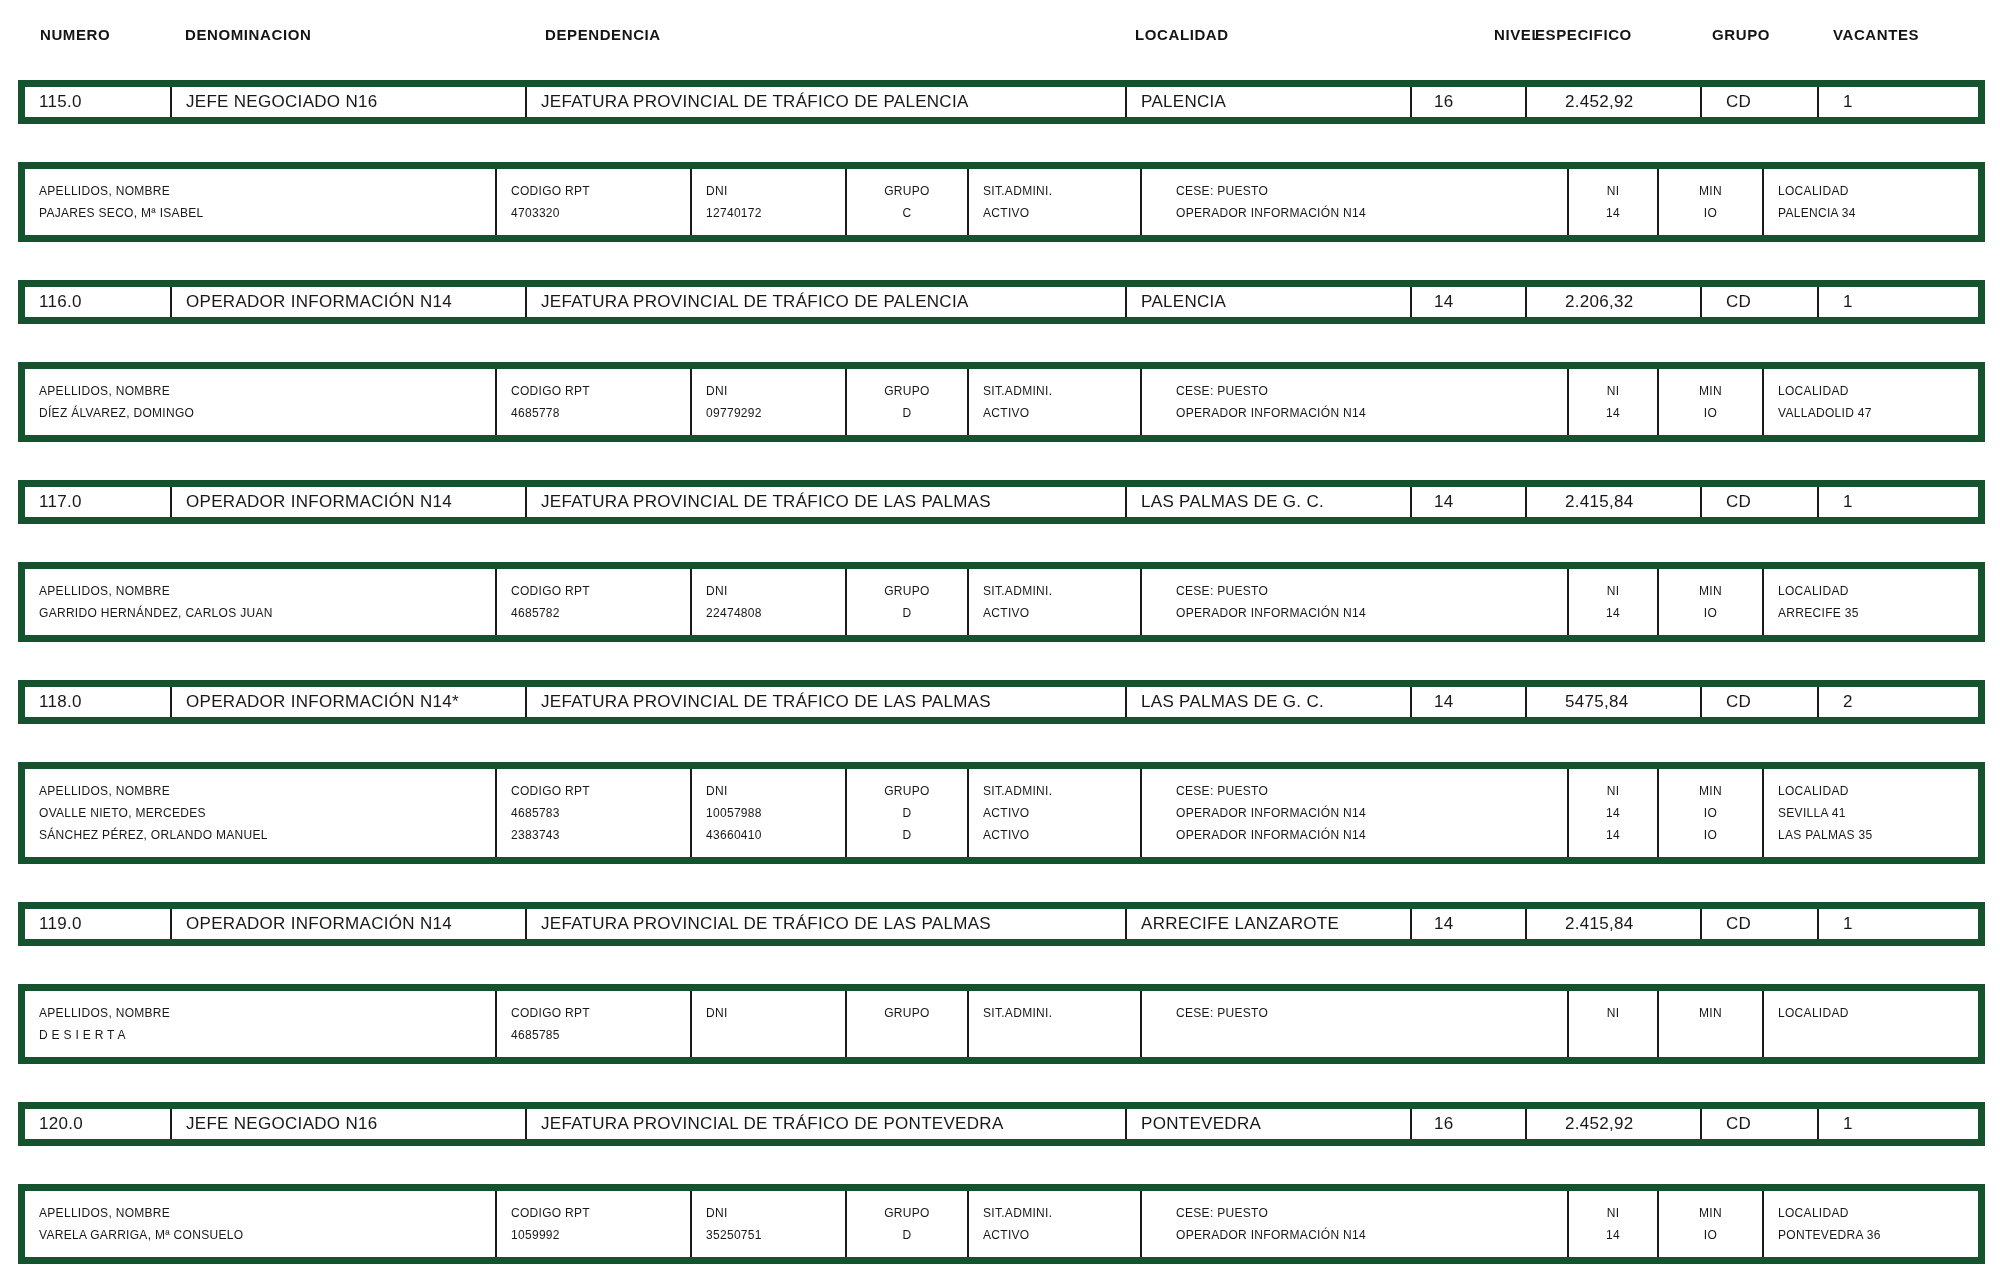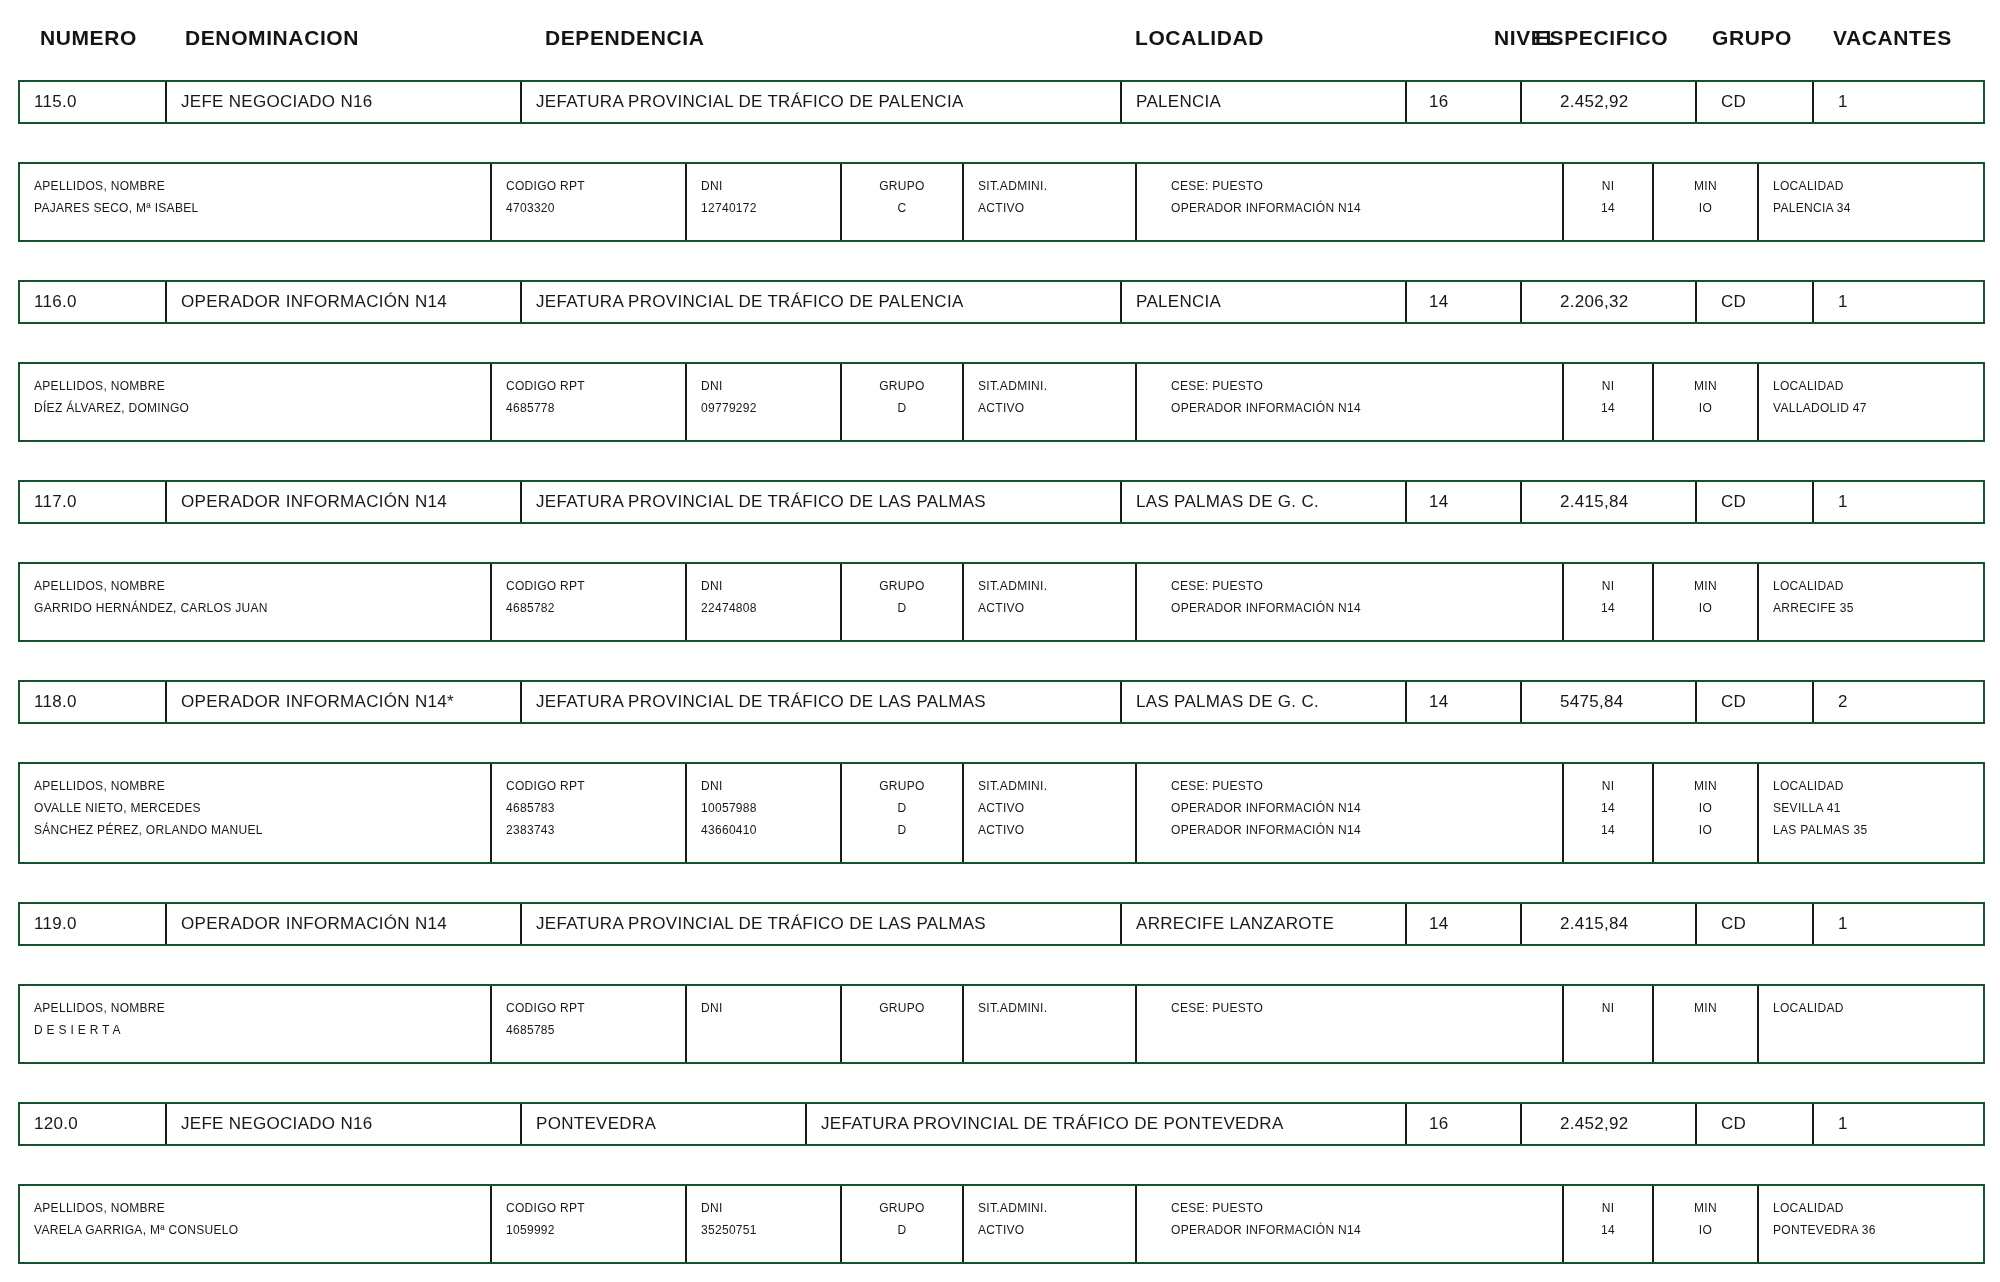--- a/index.html
+++ b/index.html
@@ -7,31 +7,31 @@
     width:2000px;height:1282px;overflow:hidden;
     font-family:"Liberation Sans","DejaVu Sans",sans-serif;
     color:#1b1b1b;
     -webkit-font-smoothing:antialiased;
   }
   .doc{width:2000px;height:1282px;position:relative;background:#fff;}
 
   
   .colheads{position:relative;height:46px;padding-top:0;}
   .ch{
-    position:absolute;top:26px;font-size:21px;font-weight:bold;
+    position:absolute;top:26px;font-size:15px;font-weight:bold;
     letter-spacing:.6px;white-space:nowrap;color:#141414;
   }
   .ch-0{left:40px;} .ch-1{left:185px;} .ch-2{left:545px;} .ch-3{left:1135px;}
   .ch-4{left:1494px;} .ch-5{left:1535px;} .ch-6{left:1712px;} .ch-7{left:1833px;}
 
   
   #blocks{margin-top:34px;}
   .strip{
     box-sizing:border-box;margin-left:18px;width:1967px;
-    border:2px solid #14532d;display:flex;background:#fff;
+    border:7px solid #14532d;display:flex;background:#fff;
     margin-bottom:38px;
   }
   .strip>div{box-sizing:border-box;border-right:2px solid #1a1a1a;}
   .strip>div:last-child{border-right:none;}
 
   
   .pos-row{height:44px;}
   .pos-row .cell{
     display:flex;align-items:center;font-size:17px;white-space:nowrap;
     overflow:hidden;padding-left:14px;letter-spacing:.3px;color:#181818;
@@ -326,22 +326,22 @@
           <div class="pval">&nbsp;</div>
         </div>
         <div class="pcell p-local">
           <div class="plabel">LOCALIDAD</div>
           <div class="pval">&nbsp;</div>
         </div>
       </div>
       <div class="strip pos-row">
         <div class="cell c-numero">120.0</div>
         <div class="cell c-denom">JEFE NEGOCIADO N16</div>
+        <div class="cell c-depend">JEFATURA PROVINCIAL DE TRÁFICO DE  PONTEVEDRA</div>
         <div class="cell c-local">PONTEVEDRA</div>
-        <div class="cell c-depend">JEFATURA PROVINCIAL DE TRÁFICO DE  PONTEVEDRA</div>
         <div class="cell c-nivel">16</div>
         <div class="cell c-espec">2.452,92</div>
         <div class="cell c-grupo">CD</div>
         <div class="cell c-vacan">1</div>
       </div>
       <div class="strip person-row">
         <div class="pcell p-name">
           <div class="plabel">APELLIDOS, NOMBRE</div>
           <div class="pval">VARELA GARRIGA, Mª CONSUELO</div>
         </div>

